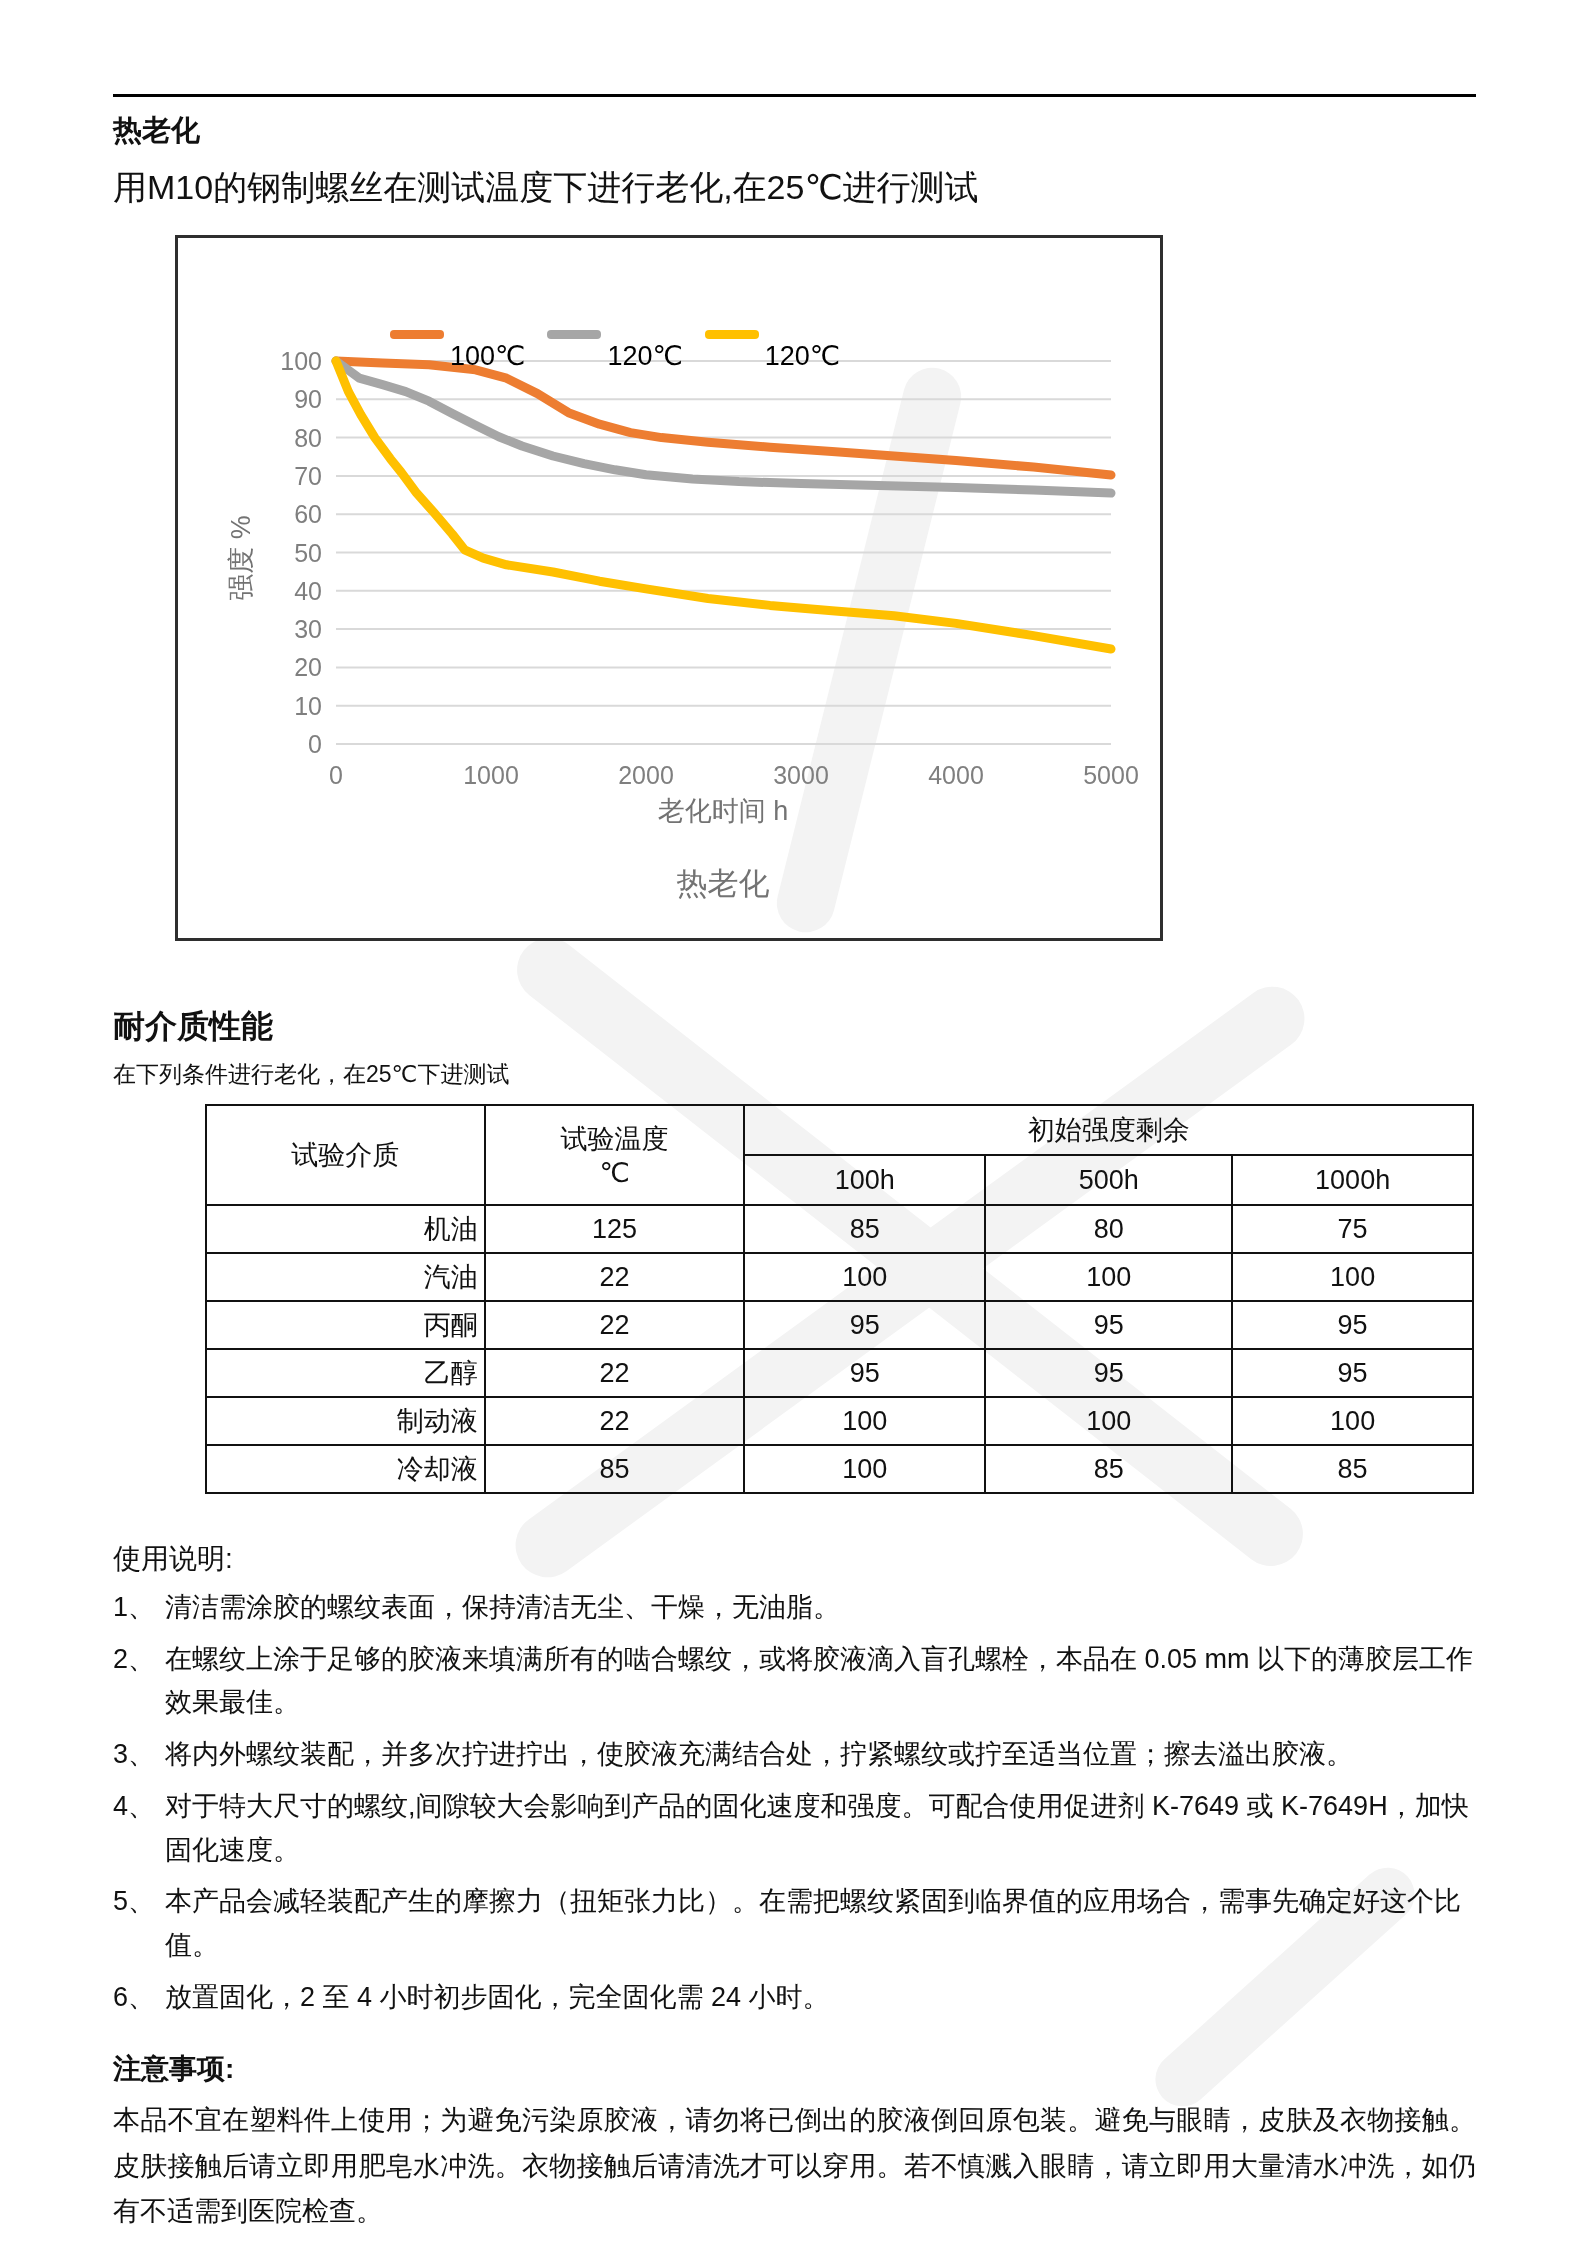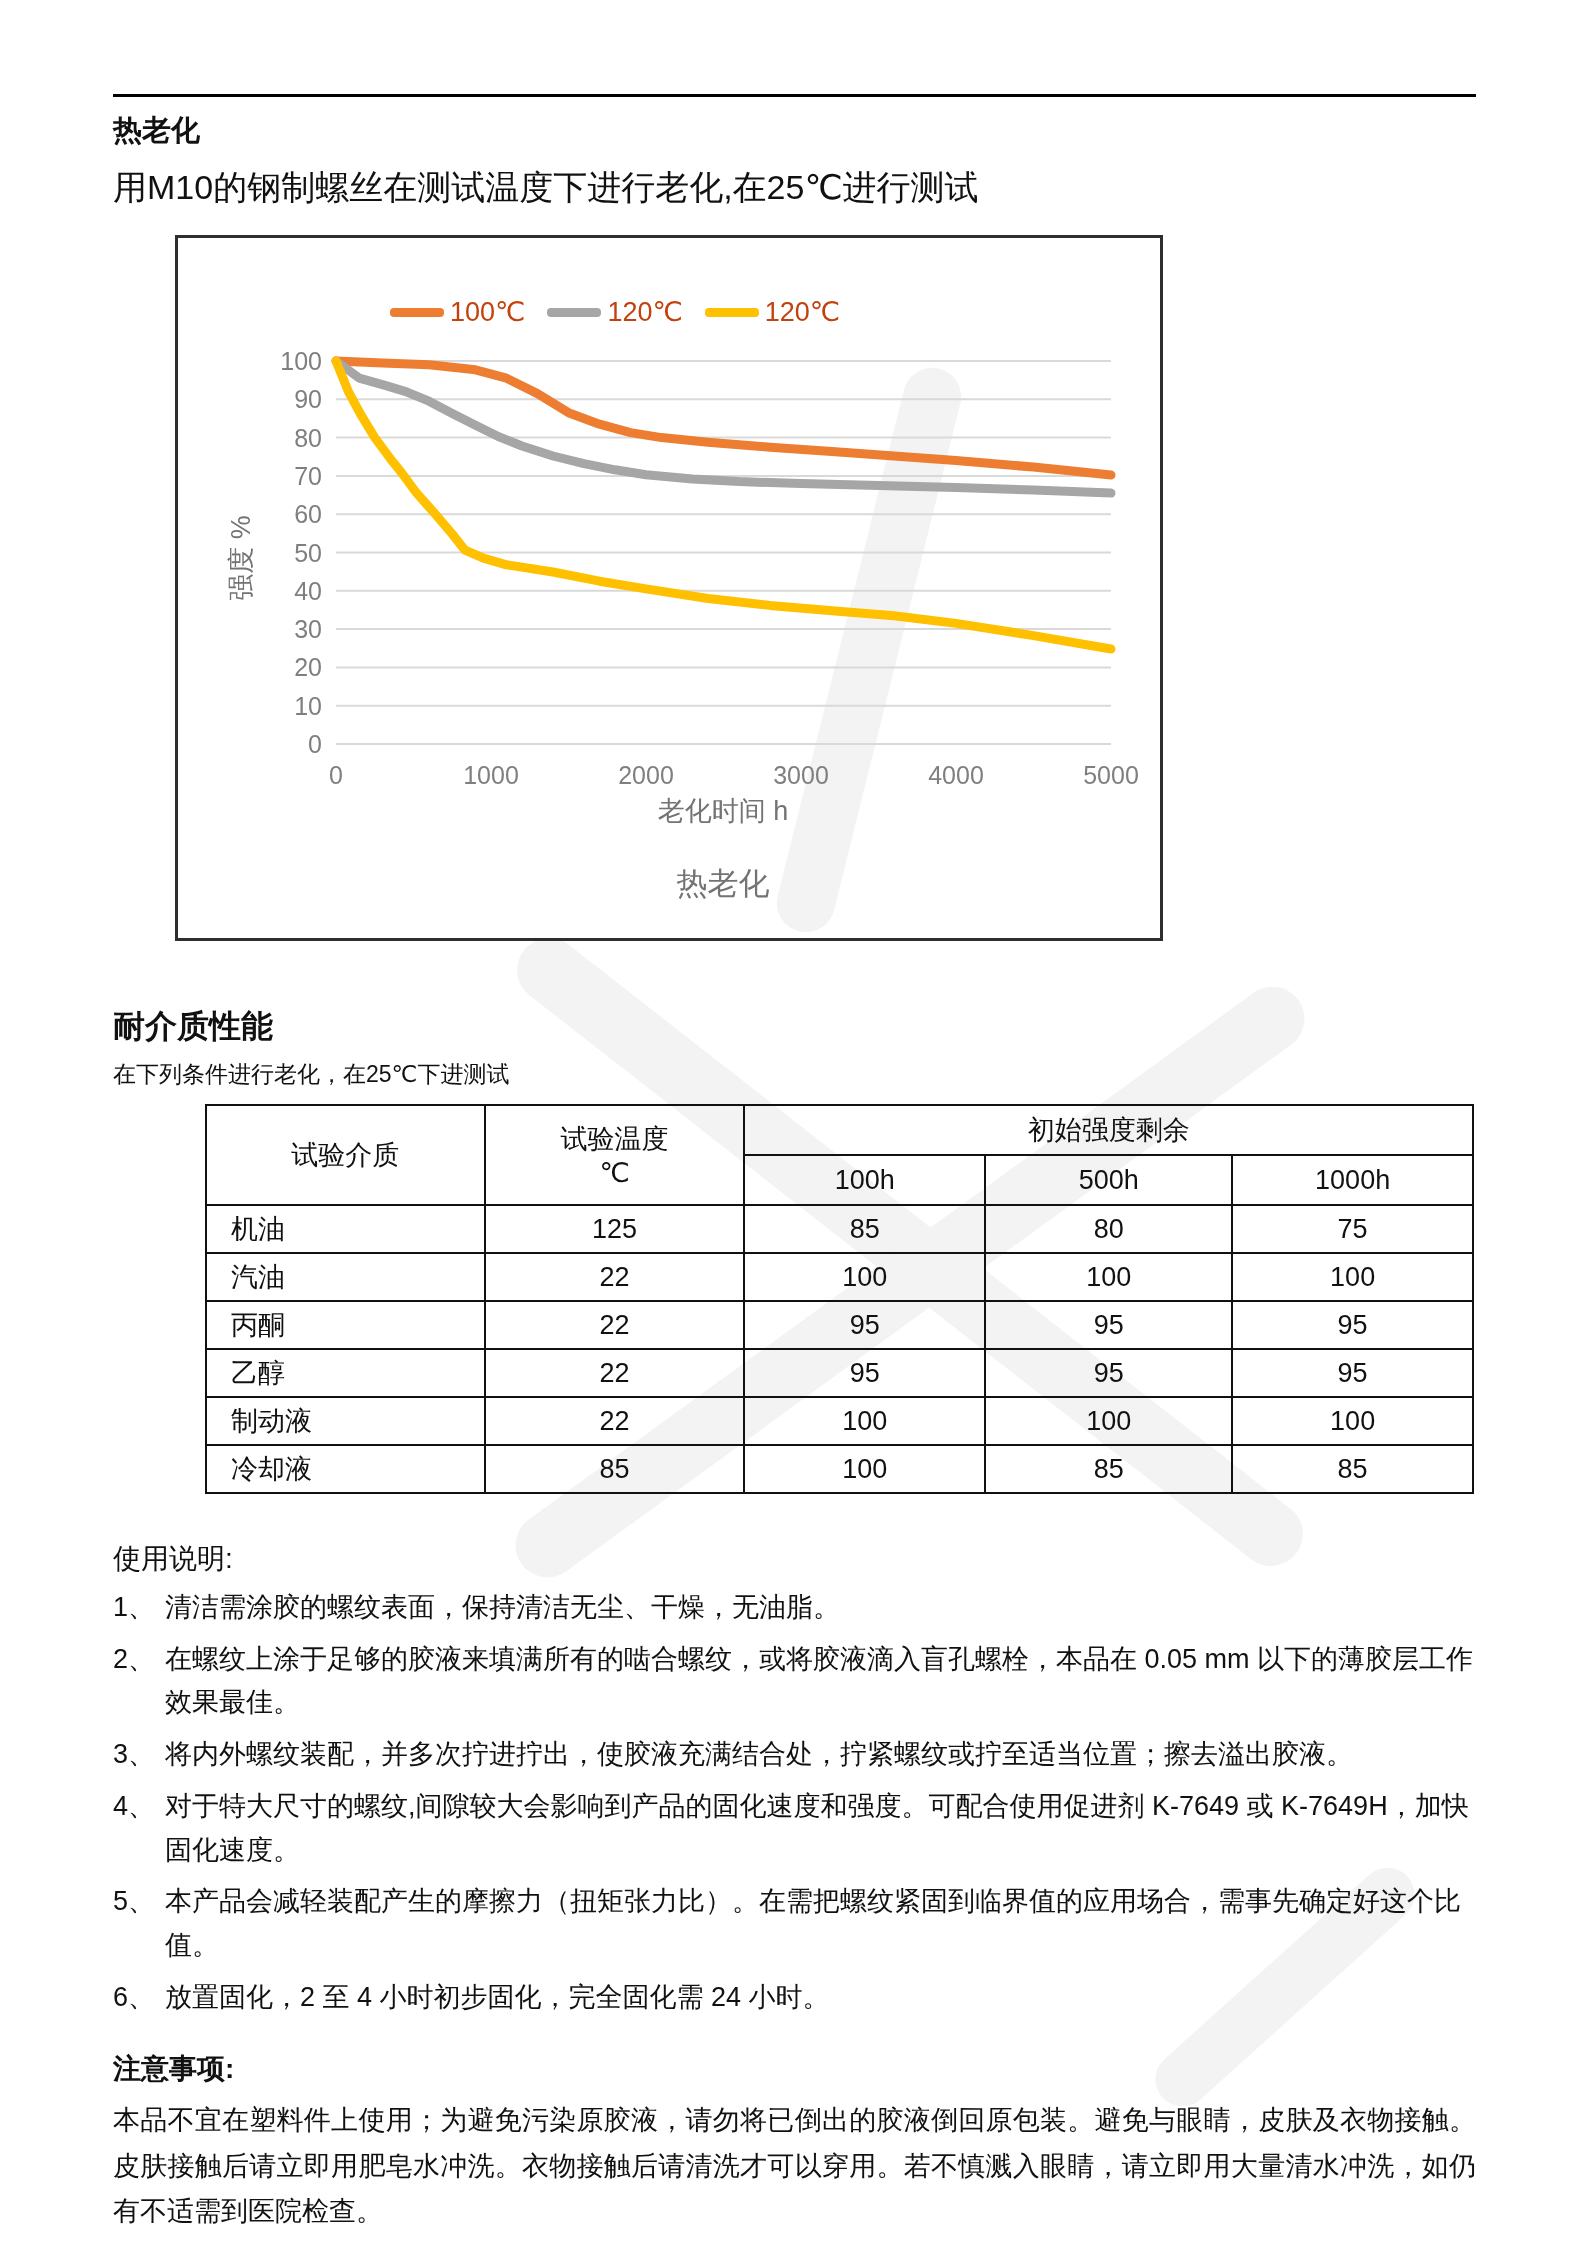--- a/index.html
+++ b/index.html
@@ -13,36 +13,36 @@
            padding-right:160px;font-family:"Liberation Serif","DejaVu Serif",serif;}
   .top-rule{border:none;border-top:3px solid #000;margin:30px 0 0 0;}
   .sec-title{font-weight:bold;font-size:29px;margin:14px 0 0 0;}
   .intro{font-size:34px;margin:14px 0 0 0;}
   
   .chart-box{position:relative;margin:24px 0 0 62px;width:988px;height:706px;
              border:3px solid #2e2e2e;box-sizing:border-box;background:transparent;}
   .legend{position:absolute;left:212px;top:58px;display:flex;align-items:center;gap:22px;}
   .legend-item{display:flex;align-items:center;gap:6px;}
   .legend-swatch{width:54px;height:9px;border-radius:4px;}
-  .legend-label{font-size:27px;color:#c2410c;}
+  .legend-label{font-size:27px;color:#000000;margin-top:44px;}
   .chart-svg{position:absolute;left:0;top:0;width:982px;height:700px;}
   .tick-text{fill:#7f7f7f;font-size:25px;font-family:"Liberation Sans","DejaVu Sans",sans-serif;}
   .axis-title{fill:#737373;font-size:27px;}
   .chart-title{fill:#737373;font-size:31px;}
   
   .media-head{font-weight:bold;font-size:32px;margin:64px 0 0 0;}
   .media-desc{font-size:23px;margin:10px 0 0 0;}
   table.media{border-collapse:collapse;margin:14px 0 0 92px;width:1269px;table-layout:fixed;}
   table.media col.c1{width:22%;} table.media col.c2{width:20.5%;}
   table.media col.c3{width:19%;} table.media col.c4{width:19.5%;} table.media col.c5{width:19%;}
   table.media td,table.media th{border:2px solid #111;font-weight:normal;font-size:27px;
       padding:2px 6px;background:transparent;}
   table.media .hdr{text-align:center;height:44px;}
   table.media .hdr2{text-align:center;height:44px;}
-  table.media td.medium{text-align:left;padding-left:24px;height:42px;}
+  table.media td.medium{text-align:right;padding-left:24px;height:42px;}
   table.media td.num{text-align:center;height:42px;}
   
   .usage-head{font-weight:normal;font-size:28px;margin:46px 0 0 0;}
   .usage-item{display:flex;font-size:27px;line-height:1.62;margin-top:8px;}
   .usage-num{flex:0 0 52px;}
   .usage-text{flex:1;}
   
   .prec-head{font-weight:bold;font-size:28px;margin:30px 0 0 0;}
   .prec-body{font-size:27px;line-height:1.7;margin:10px 0 0 0;text-align:justify;}
 </style>

